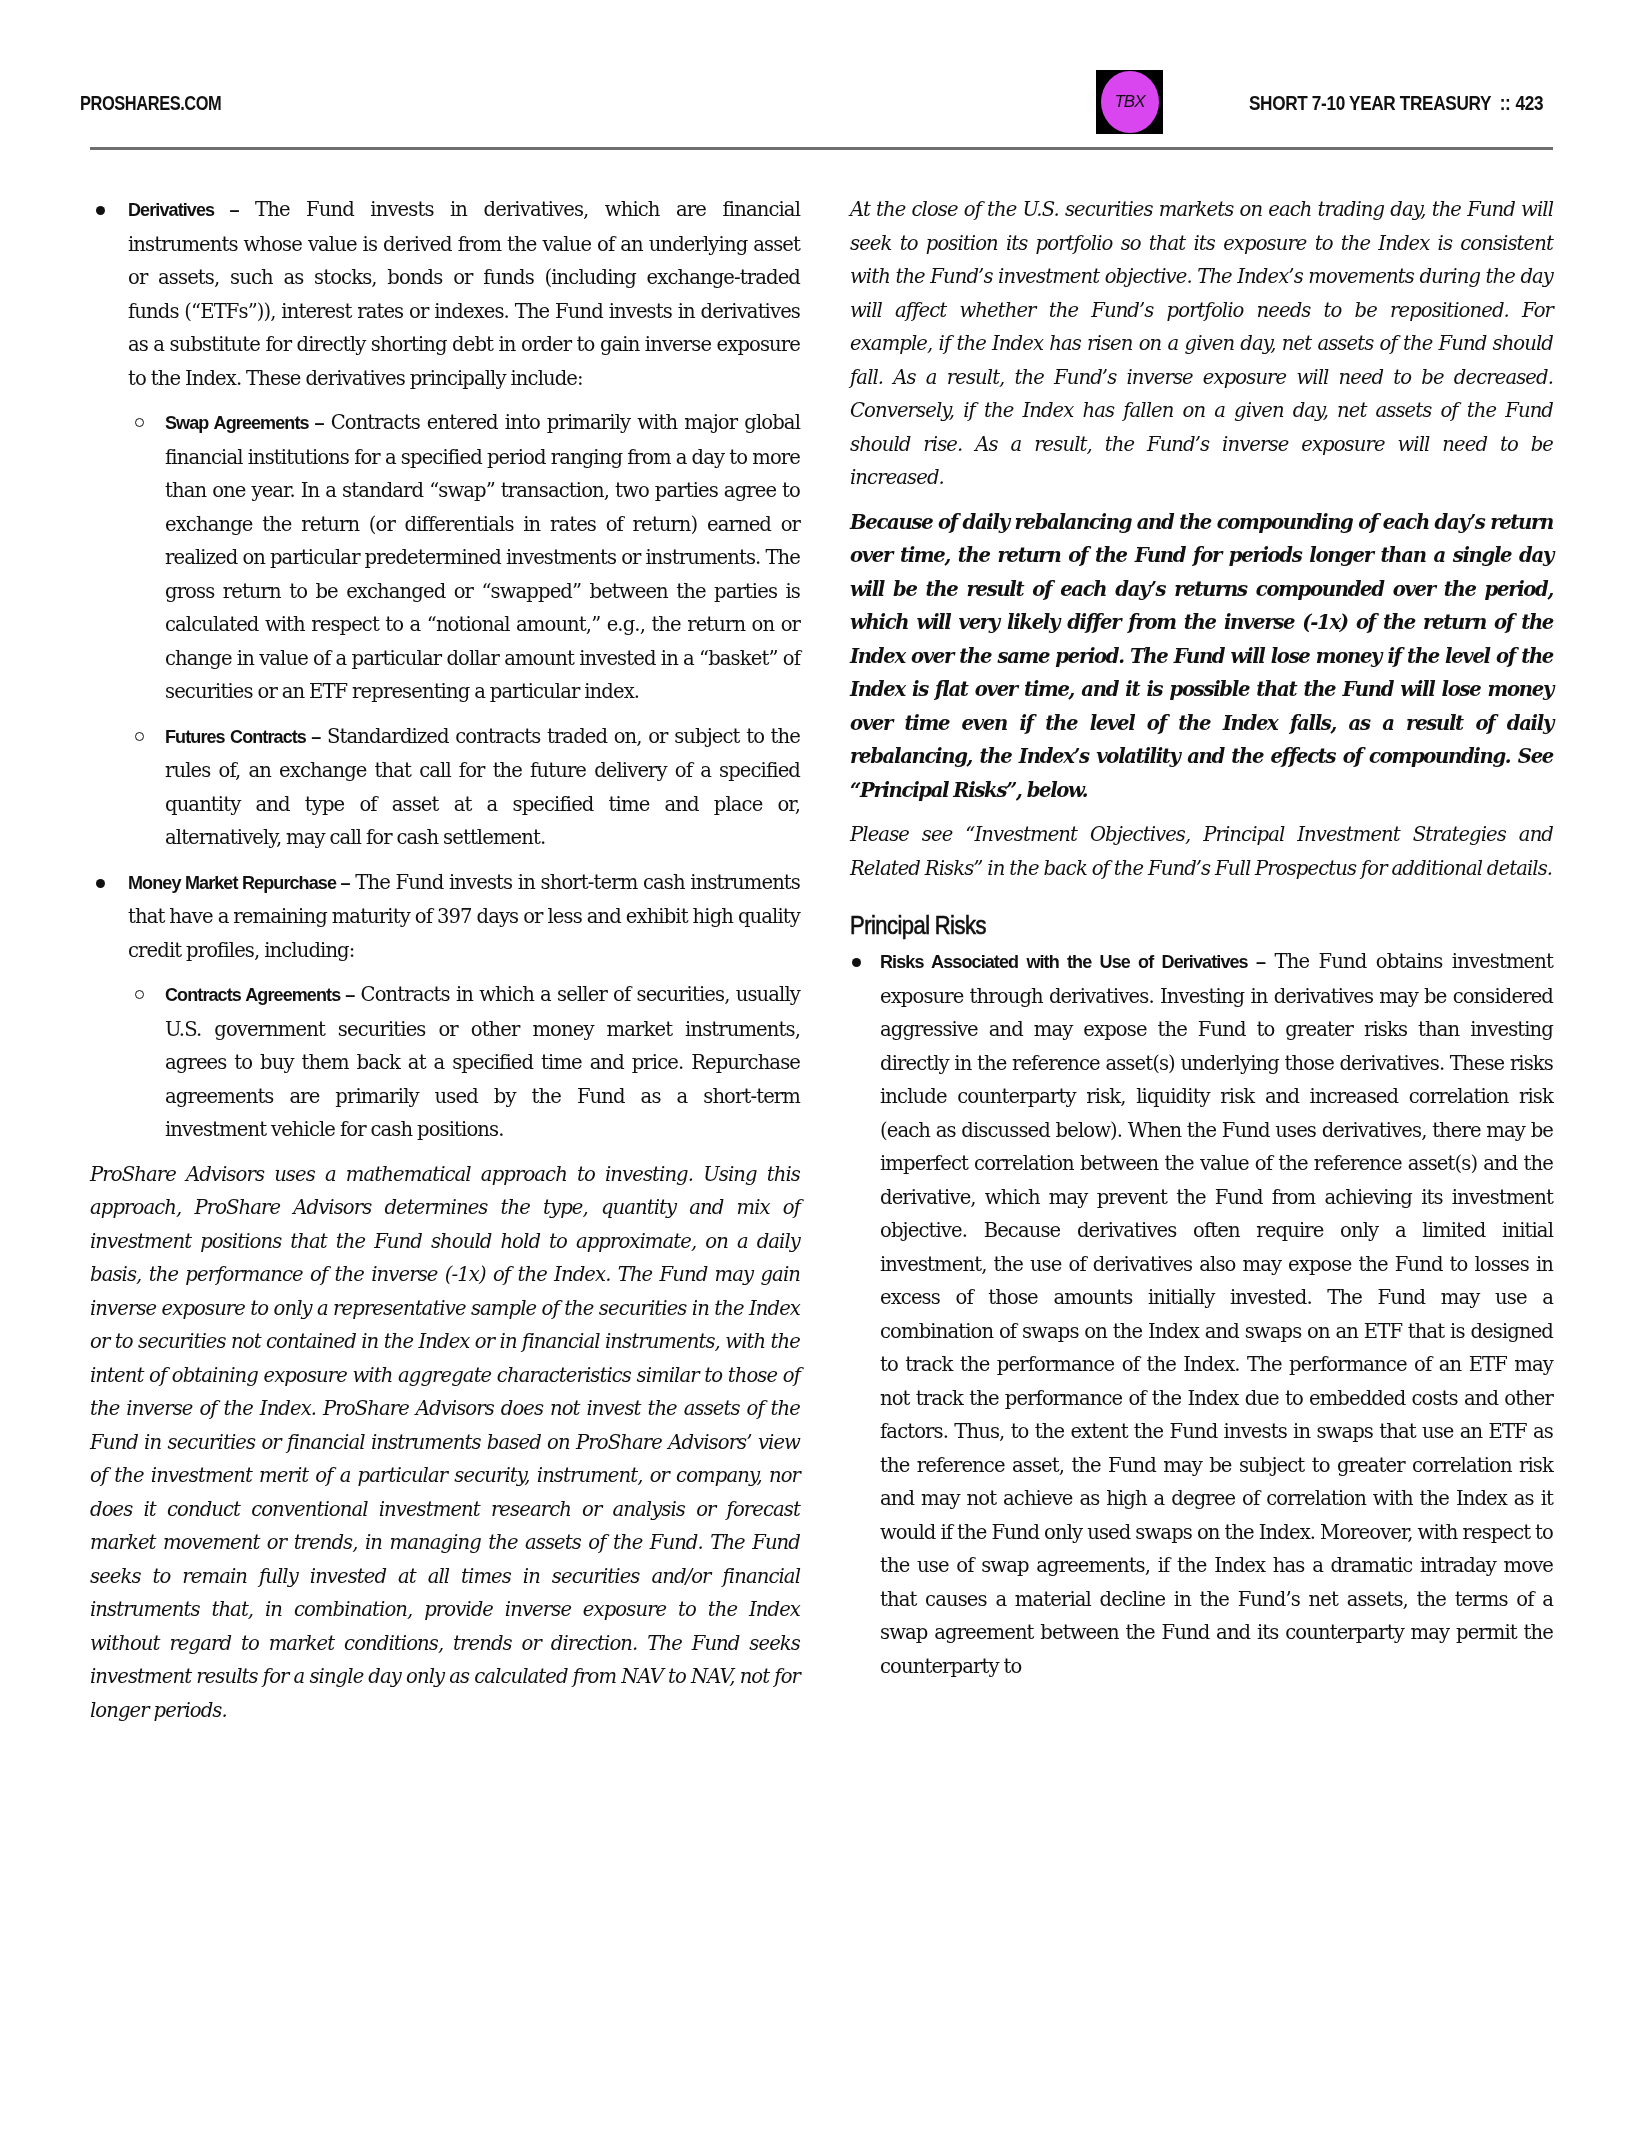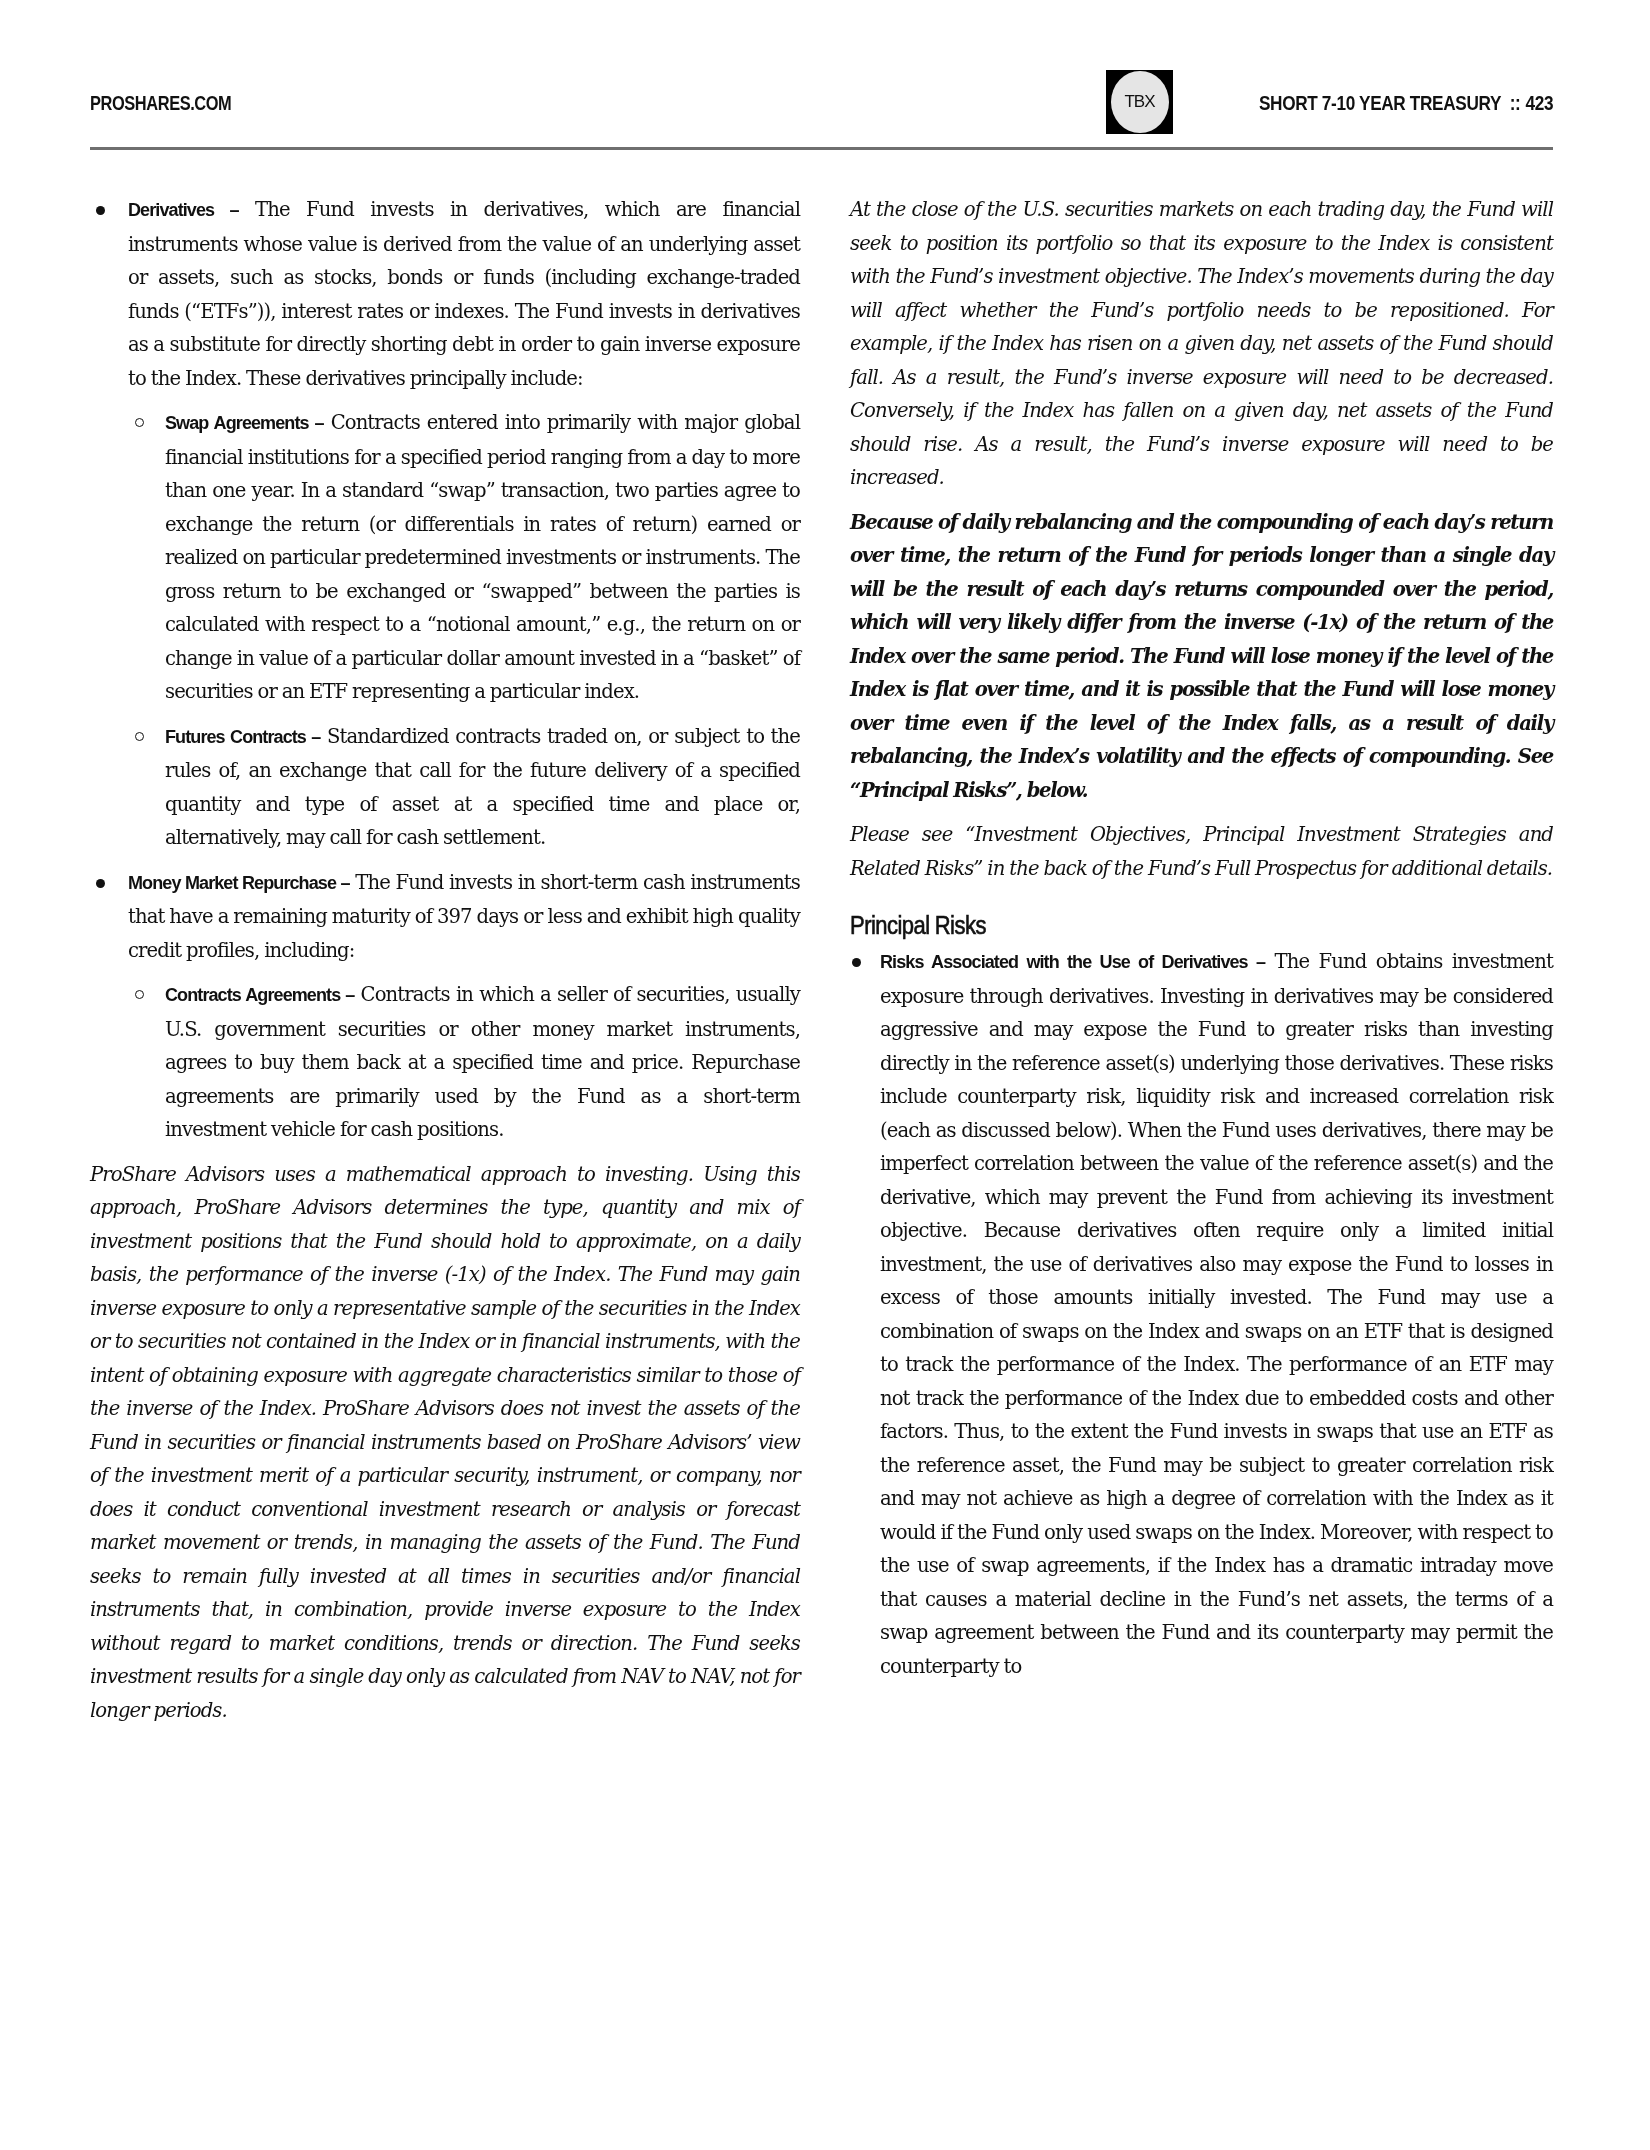--- a/index.html
+++ b/index.html
@@ -9,21 +9,21 @@
     }
     body {
       width: 1650px;
       height: 2150px;
       position: relative;
       overflow: hidden;
       color: #111111;
     }
     .page-header {
       position: absolute;
-      left: 90px;
+      left: 80px;
       top: 70px;
       width: 1463px;
       height: 78px;
     }
     .site-name {
       position: absolute;
       left: 0;
       top: 22px;
       font-family: "Liberation Sans", sans-serif;
       font-weight: bold;
@@ -41,28 +41,29 @@
       height: 64px;
       background: #000;
       display: flex;
       align-items: center;
       justify-content: center;
     }
     .ticker-circle {
       width: 58px;
       height: 62px;
       border-radius: 50%;
-      background: #e5e5e5;
+      background: #d946ef;
       display: flex;
       align-items: center;
       justify-content: center;
       font-family: "Liberation Sans", sans-serif;
       font-size: 17px;
       letter-spacing: -1px;
       color: #111;
+      font-style: italic;
     }
     .doc-title {
       position: absolute;
       right: 0;
       top: 22px;
       font-family: "Liberation Sans", sans-serif;
       font-weight: bold;
       font-size: 20px;
       letter-spacing: -0.4px;
       transform: scaleX(0.86);

